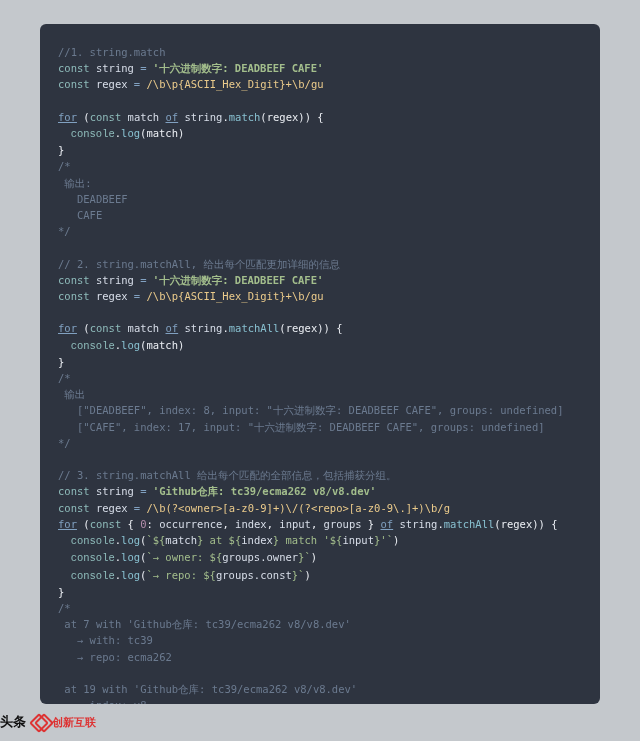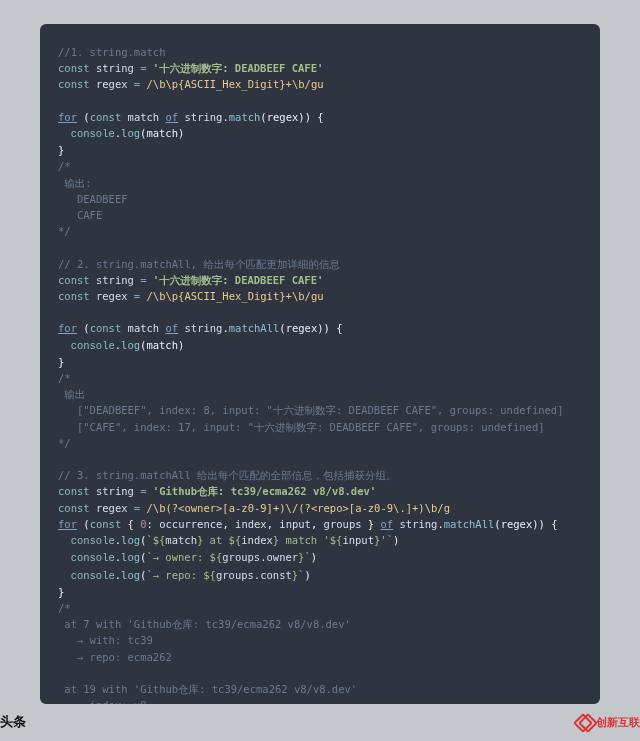--- a/index.html
+++ b/index.html
@@ -42,35 +42,34 @@
   .num{ color: #b48ead; }          
   .tpl{ color: #a3be8c; }          
 
   .footer {
     position: absolute;
     bottom: 8px;
     left: 0;
     right: 0;
     height: 22px;
     display: flex;
-    justify-content: space-between;
+    justify-content: flex-start;
     align-items: center;
-    gap: 0;
+    gap: 6px;
   }
   .footer .txt {
     color: #111;
     font-weight: bold;
     font-size: 13px;
     font-family: "PingFang SC","Microsoft YaHei",sans-serif;
   }
   .logo {
     display: flex;
     align-items: center;
     gap: 2px;
-    margin-left: 10px;
   }
   .logo-mark {
     width: 18px; height: 18px;
     position: relative;
   }
   .logo-mark::before, .logo-mark::after {
     content: "";
     position: absolute;
     border: 2px solid #d33;
     width: 10px; height: 10px;

